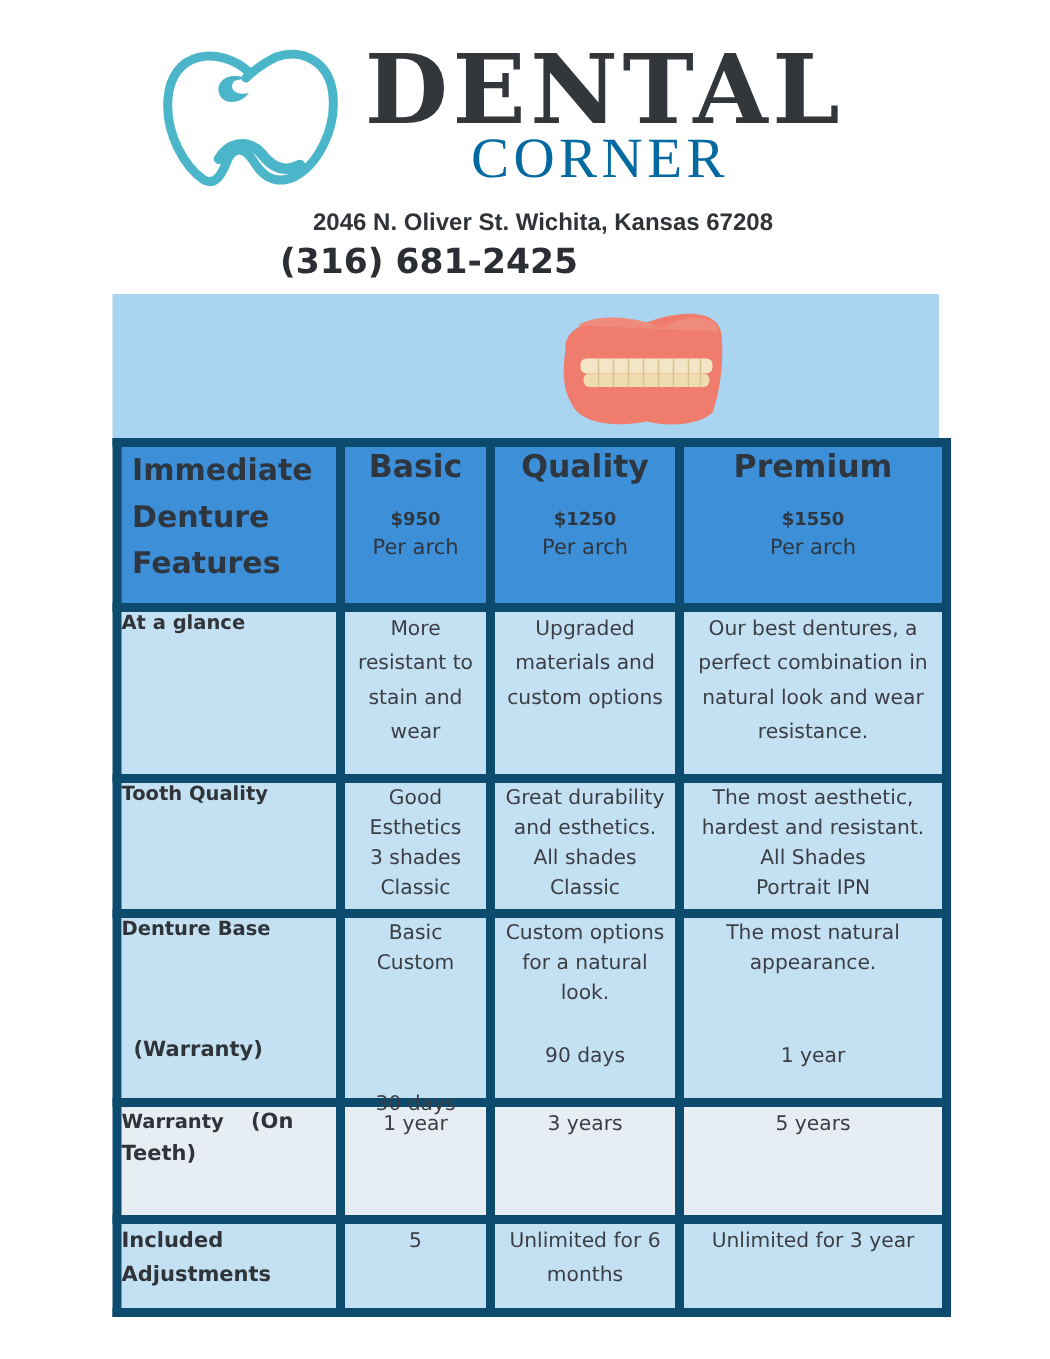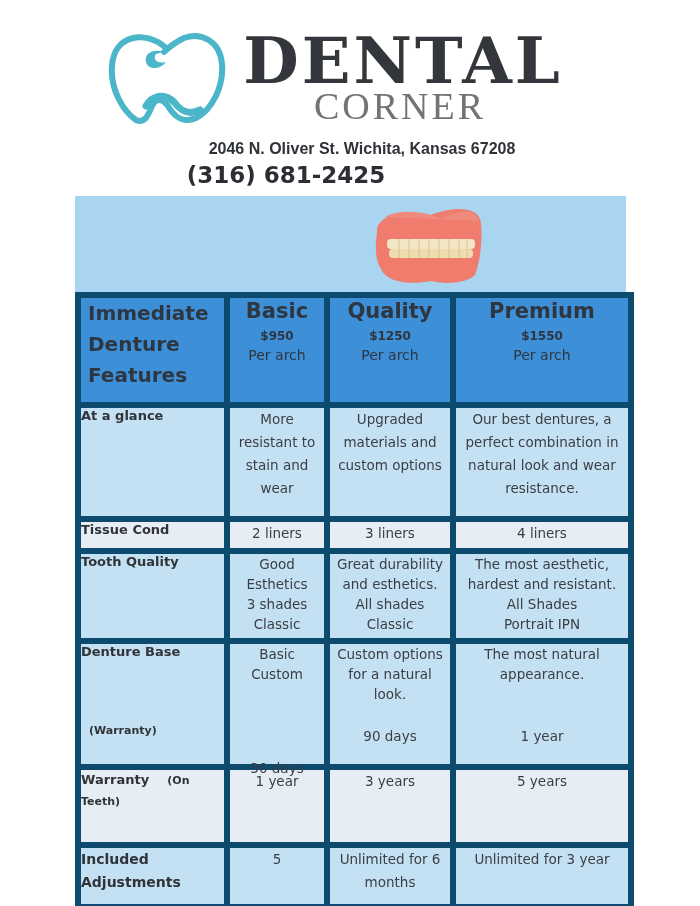--- a/index.html
+++ b/index.html
@@ -9,21 +9,21 @@
   }
   .logo { position: absolute; left: 106px; top: 26px; width: 122px; height: 100px; }
   .brand-title {
     position: absolute; left: 238px; top: 24px; width: 330px;
     font-family: "DejaVu Serif", serif; font-weight: bold; font-size: 64px;
     letter-spacing: 3px; color: #33363b; line-height: 74px; text-align: center;
   }
   .brand-sub {
     position: absolute; left: 300px; top: 86px; width: 200px;
     font-family: "Liberation Serif", serif; font-size: 38px; letter-spacing: 3px;
-    color: #737373; text-align: center; line-height: 40px;
+    color: #0369a1; text-align: center; line-height: 40px;
   }
   .address {
     position: absolute; left: 12px; width: 700px; top: 140px; text-align: center;
     font-family: "Liberation Sans", sans-serif; font-weight: bold; font-size: 16px; color: #2f3237;
   }
   .phone {
     position: absolute; left: 0; width: 572px; top: 162px; text-align: center;
     font-family: "DejaVu Sans", sans-serif; font-weight: bold; font-size: 23px; color: #2b2e33;
   }
   .banner {
@@ -34,27 +34,27 @@
 
   table.pricing {
     position: absolute; left: 75px; top: 292px; width: 553px;
     border-collapse: collapse; table-layout: fixed;
     font-family: "DejaVu Sans", sans-serif;
   }
   table.pricing td, table.pricing th { border: 6px solid #0c4a6e; padding: 0; vertical-align: top; }
   .hdr th { background: #3d8fd8; color: #2e3640; height: 104px; vertical-align: middle; }
   .hdr th.feat { text-align: left; padding-left: 7px; font-size: 20px; line-height: 31px; font-weight: bold; }
   .hdr .tier-name { display: block; font-size: 21px; font-weight: bold; line-height: 26px; }
-  .hdr .tier-price { display: block; font-size: 12px; font-weight: bold; line-height: 20px; margin-top: 2px; }
+  .hdr .tier-price { display: block; font-size: 12px; font-weight: bold; line-height: 20px; margin-top: 12px; }
   .hdr .tier-unit { display: block; font-size: 14px; font-weight: normal; line-height: 18px; }
   td.label { text-align: left; padding: 6px 0 0 8px; font-weight: bold; font-size: 13px; color: #303338; }
   td.val { text-align: center; font-size: 13.5px; line-height: 23px; padding-top: 4px; color: #3b3e44; }
   tr.blue td { background: #c4e1f4; }
   tr.grey td { background: #e6eef3; }
-  .small-label { font-size: 11px; font-weight: bold; }
+  .small-label { font-size: 14px; font-weight: bold; }
   .base-cell { position: relative; }
   .warr-sub { position: absolute; left: 0; right: 0; }
 </style>
 </head>
 <body>
 
 <svg class="logo" viewBox="0 0 122 100">
   <path d="M60 22 C40 4 8 8 6 40 C4 64 18 86 30 94 C38 98 42 90 46 80 C50 72 56 72 62 80 C68 90 76 98 90 92 C106 84 118 60 116 38 C114 14 94 6 78 12 C70 16 64 20 58 26" fill="none" stroke="#4bb5c9" stroke-width="6" stroke-linecap="round"></path>
   <path d="M40 80 C46 70 58 66 68 76 C74 84 82 90 94 84" fill="none" stroke="#4bb5c9" stroke-width="7" stroke-linecap="round"></path>
   <path d="M58 26 C46 22 38 28 40 36 C42 44 54 44 60 36 C52 38 46 34 50 28 Z" fill="#4bb5c9"></path>
@@ -128,26 +128,20 @@
       <div>custom options</div>
     </td>
     <td class="val">
       <div>Our best dentures, a</div>
           <div>perfect combination in</div>
       <div>natural look and wear</div>
           <div>resistance.</div>
     </td>
   </tr>
 
-  <tr class="grey" style="height:32px">
-    <td class="label">Tissue Cond</td>
-    <td class="val">2 liners</td>
-    <td class="val">3 liners</td>
-    <td class="val">4 liners</td>
-  </tr>
 
   <tr class="blue" style="height:90px">
     <td class="label">Tooth Quality</td>
     <td class="val" style="line-height:20px">
       <div>Good</div>
           <div>Esthetics</div>
       <div>3 shades</div>
           <div>Classic</div>
     </td>
     <td class="val" style="line-height:20px">

